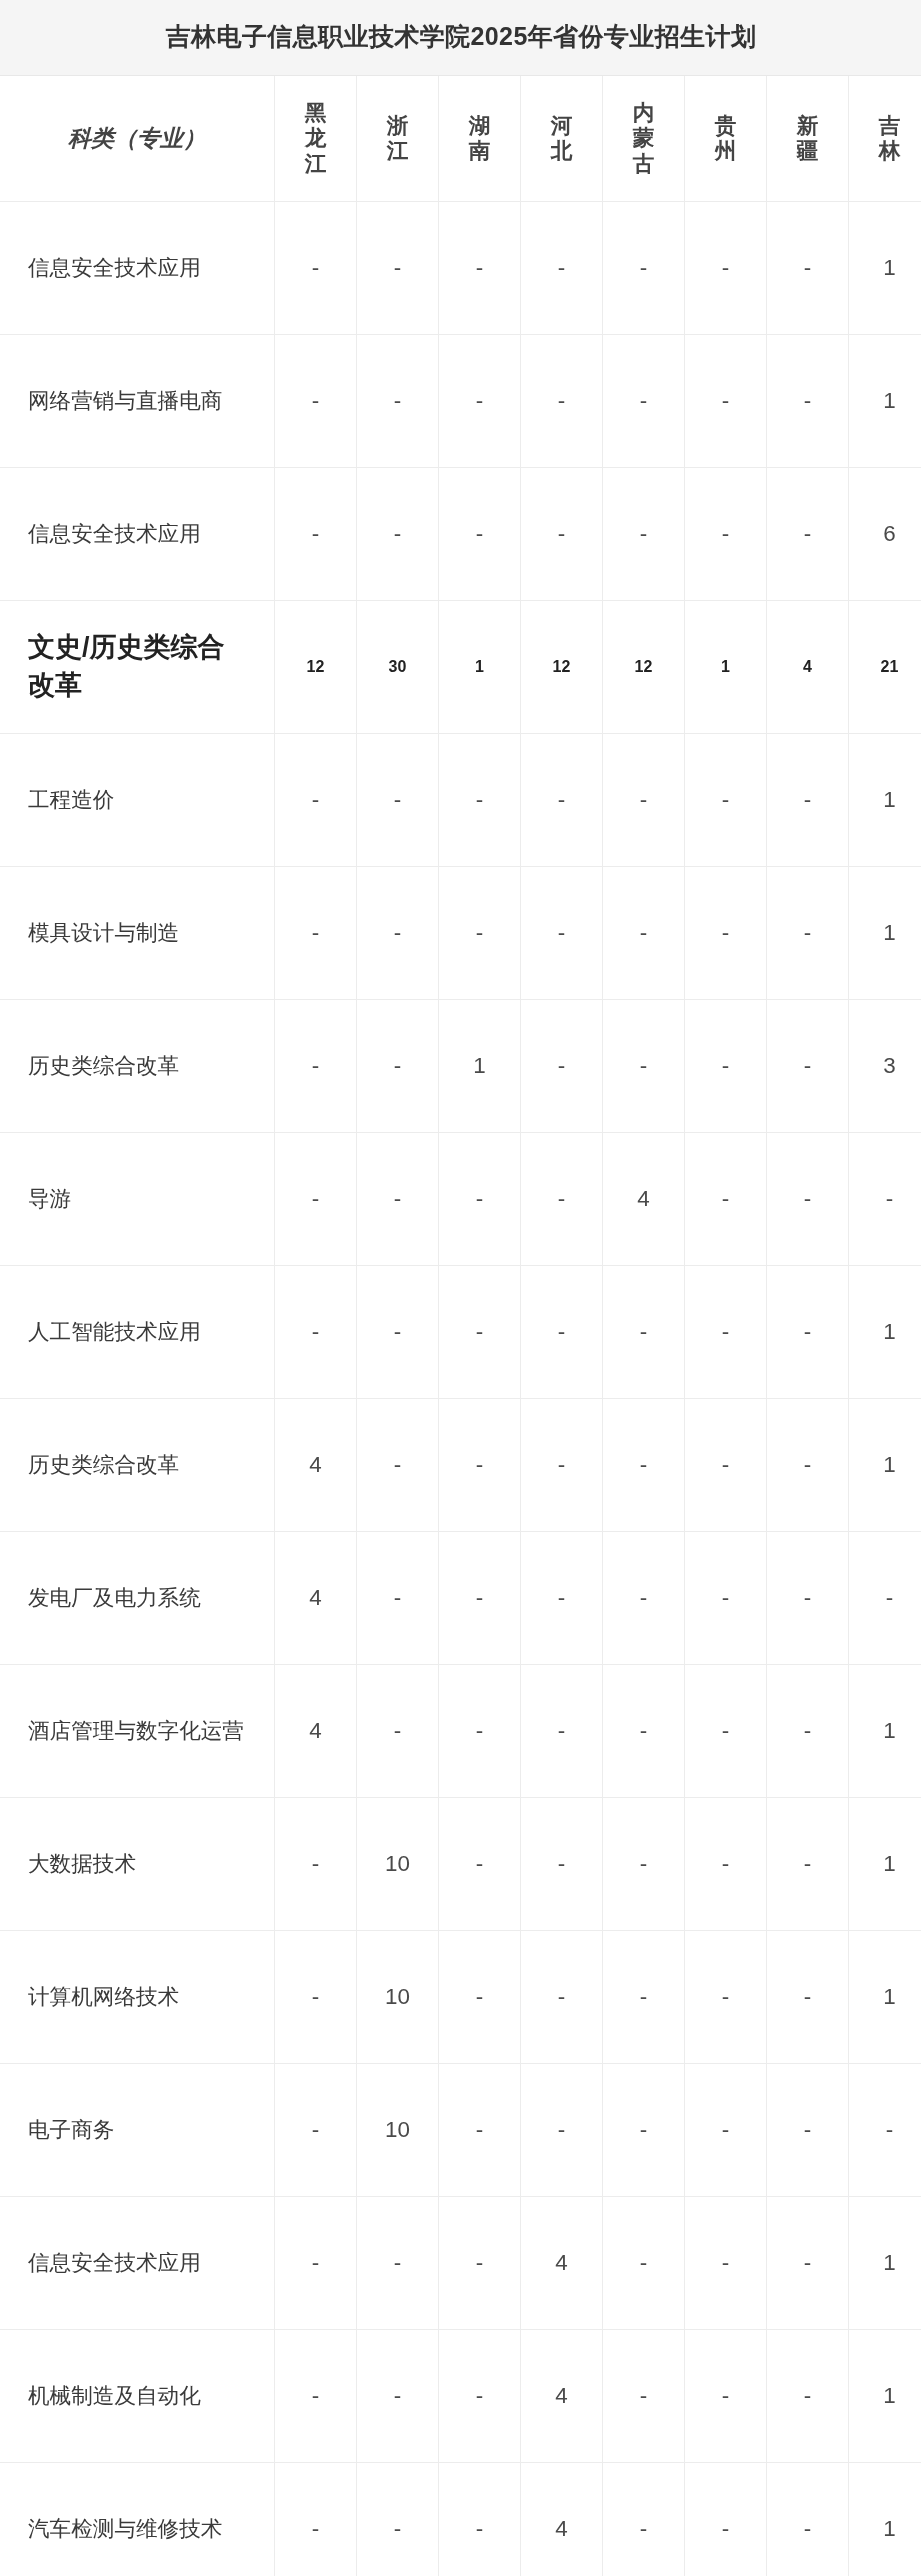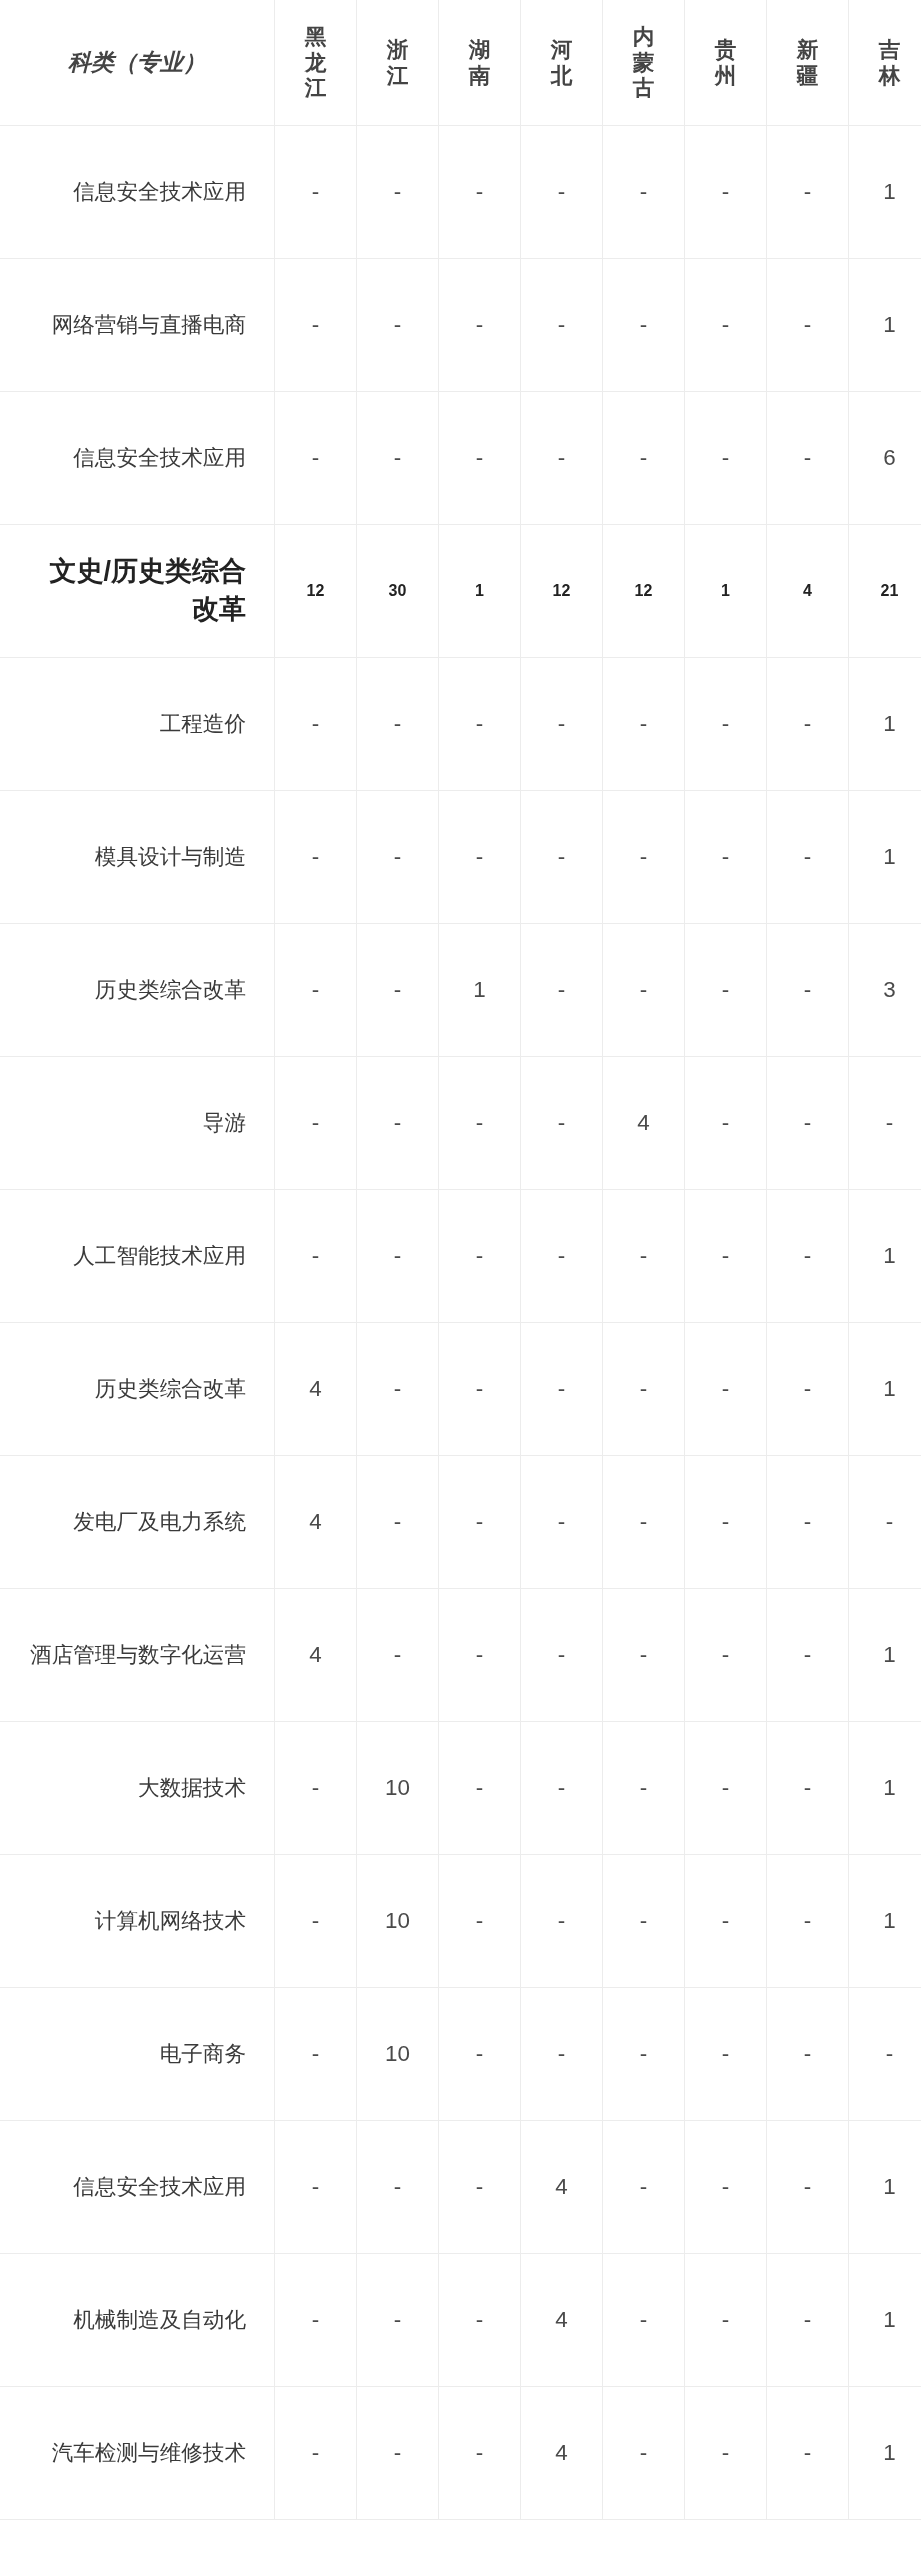--- a/index.html
+++ b/index.html
@@ -63,21 +63,21 @@
   thead th.prov-head .v {
     display: block;
     line-height: 1.18;
     word-break: break-all;
     padding: 0 20px;
   }
   tbody tr {
     height: 133px;
   }
   tbody td.major {
-    text-align: right;
+    text-align: left;
     font-size: 21.6px;
     line-height: 1.45;
     padding: 0 28px;
     color: #3a3a3a;
   }
   tbody td.num {
     font-size: 22.4px;
     color: #4a4a4a;
   }
   tbody tr.highlight td {
@@ -88,20 +88,21 @@
   tbody tr.highlight td.major {
     font-size: 27px;
     line-height: 1.4;
   }
 </style>
 </head>
 <body>
 
 <div class="page">
 
+  <div class="title-bar">吉林电子信息职业技术学院2025年省份专业招生计划</div>
 
   <table class="plan">
     <thead>
       <tr>
         <th class="major-head">科类（专业）</th>
         <th class="prov-head">
             <span class="v">黑龙江</span>
           </th>
         <th class="prov-head">
             <span class="v">浙江</span>

